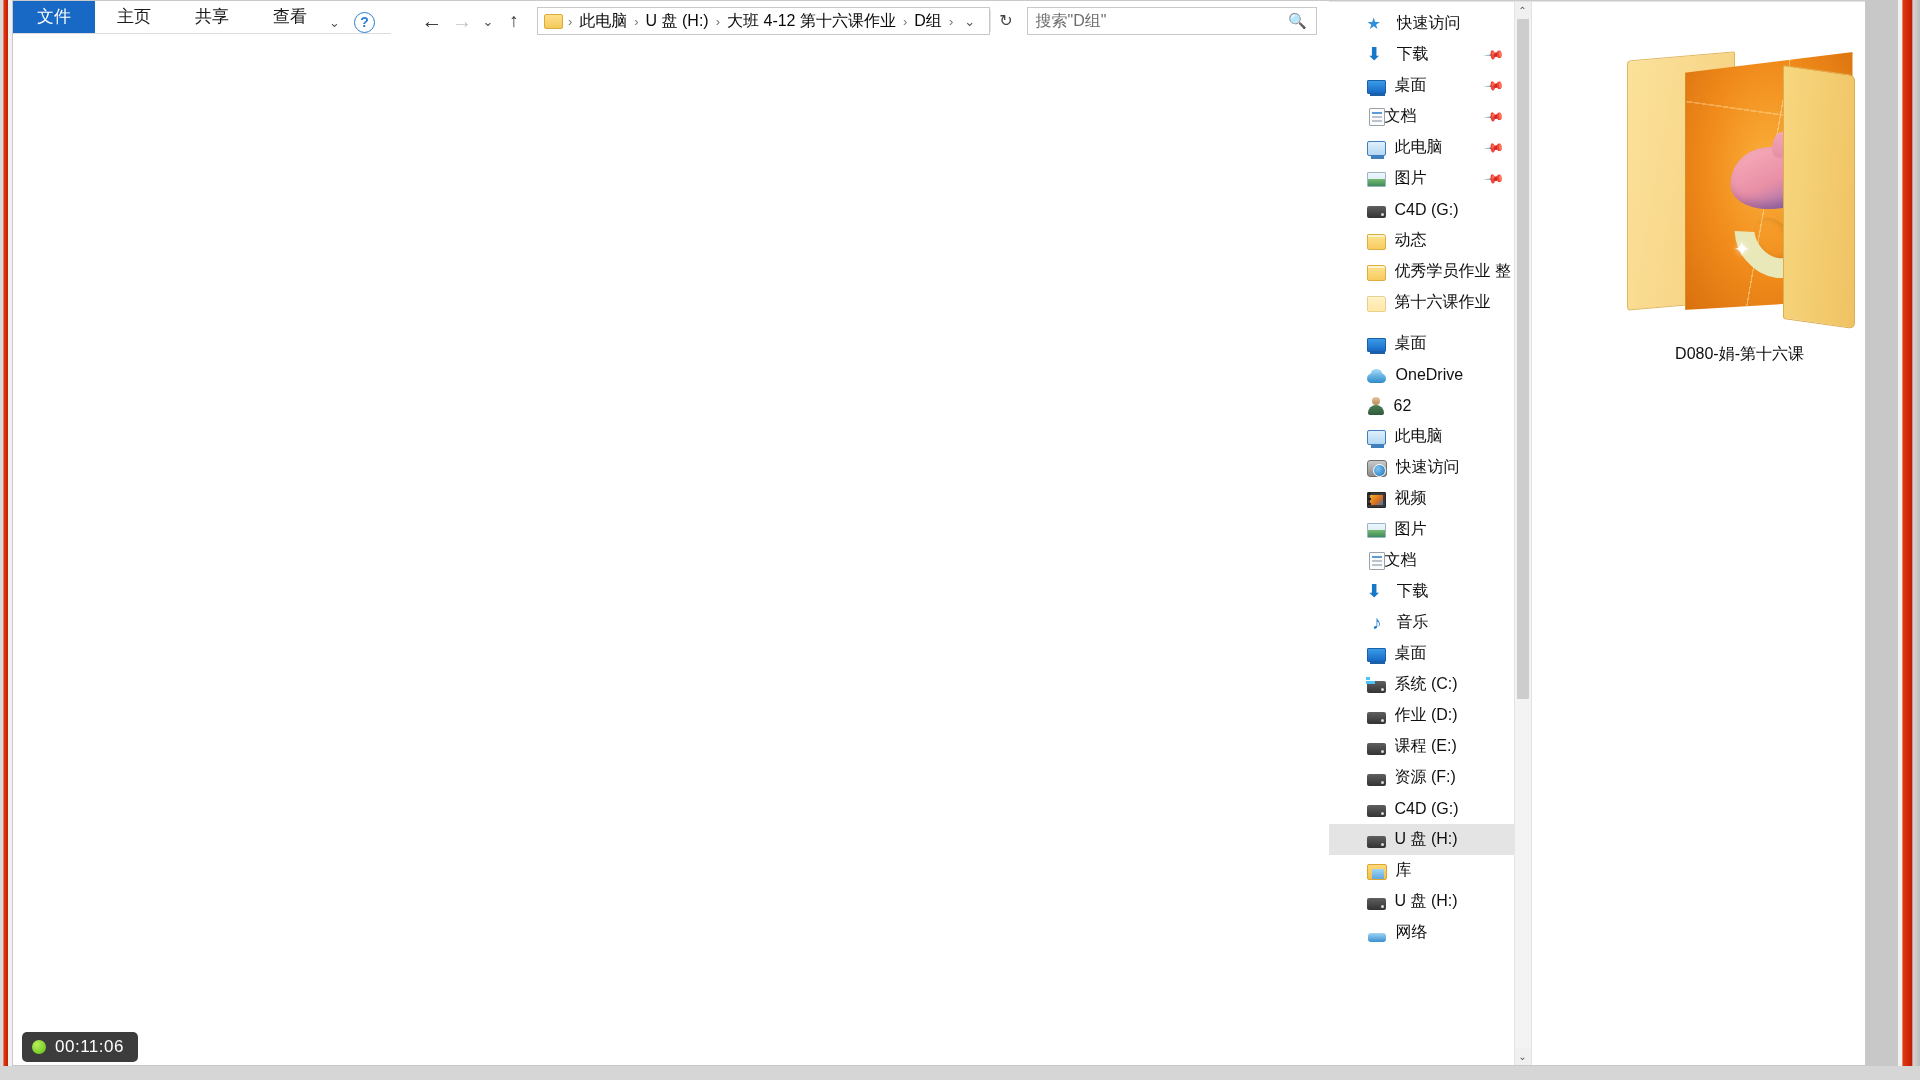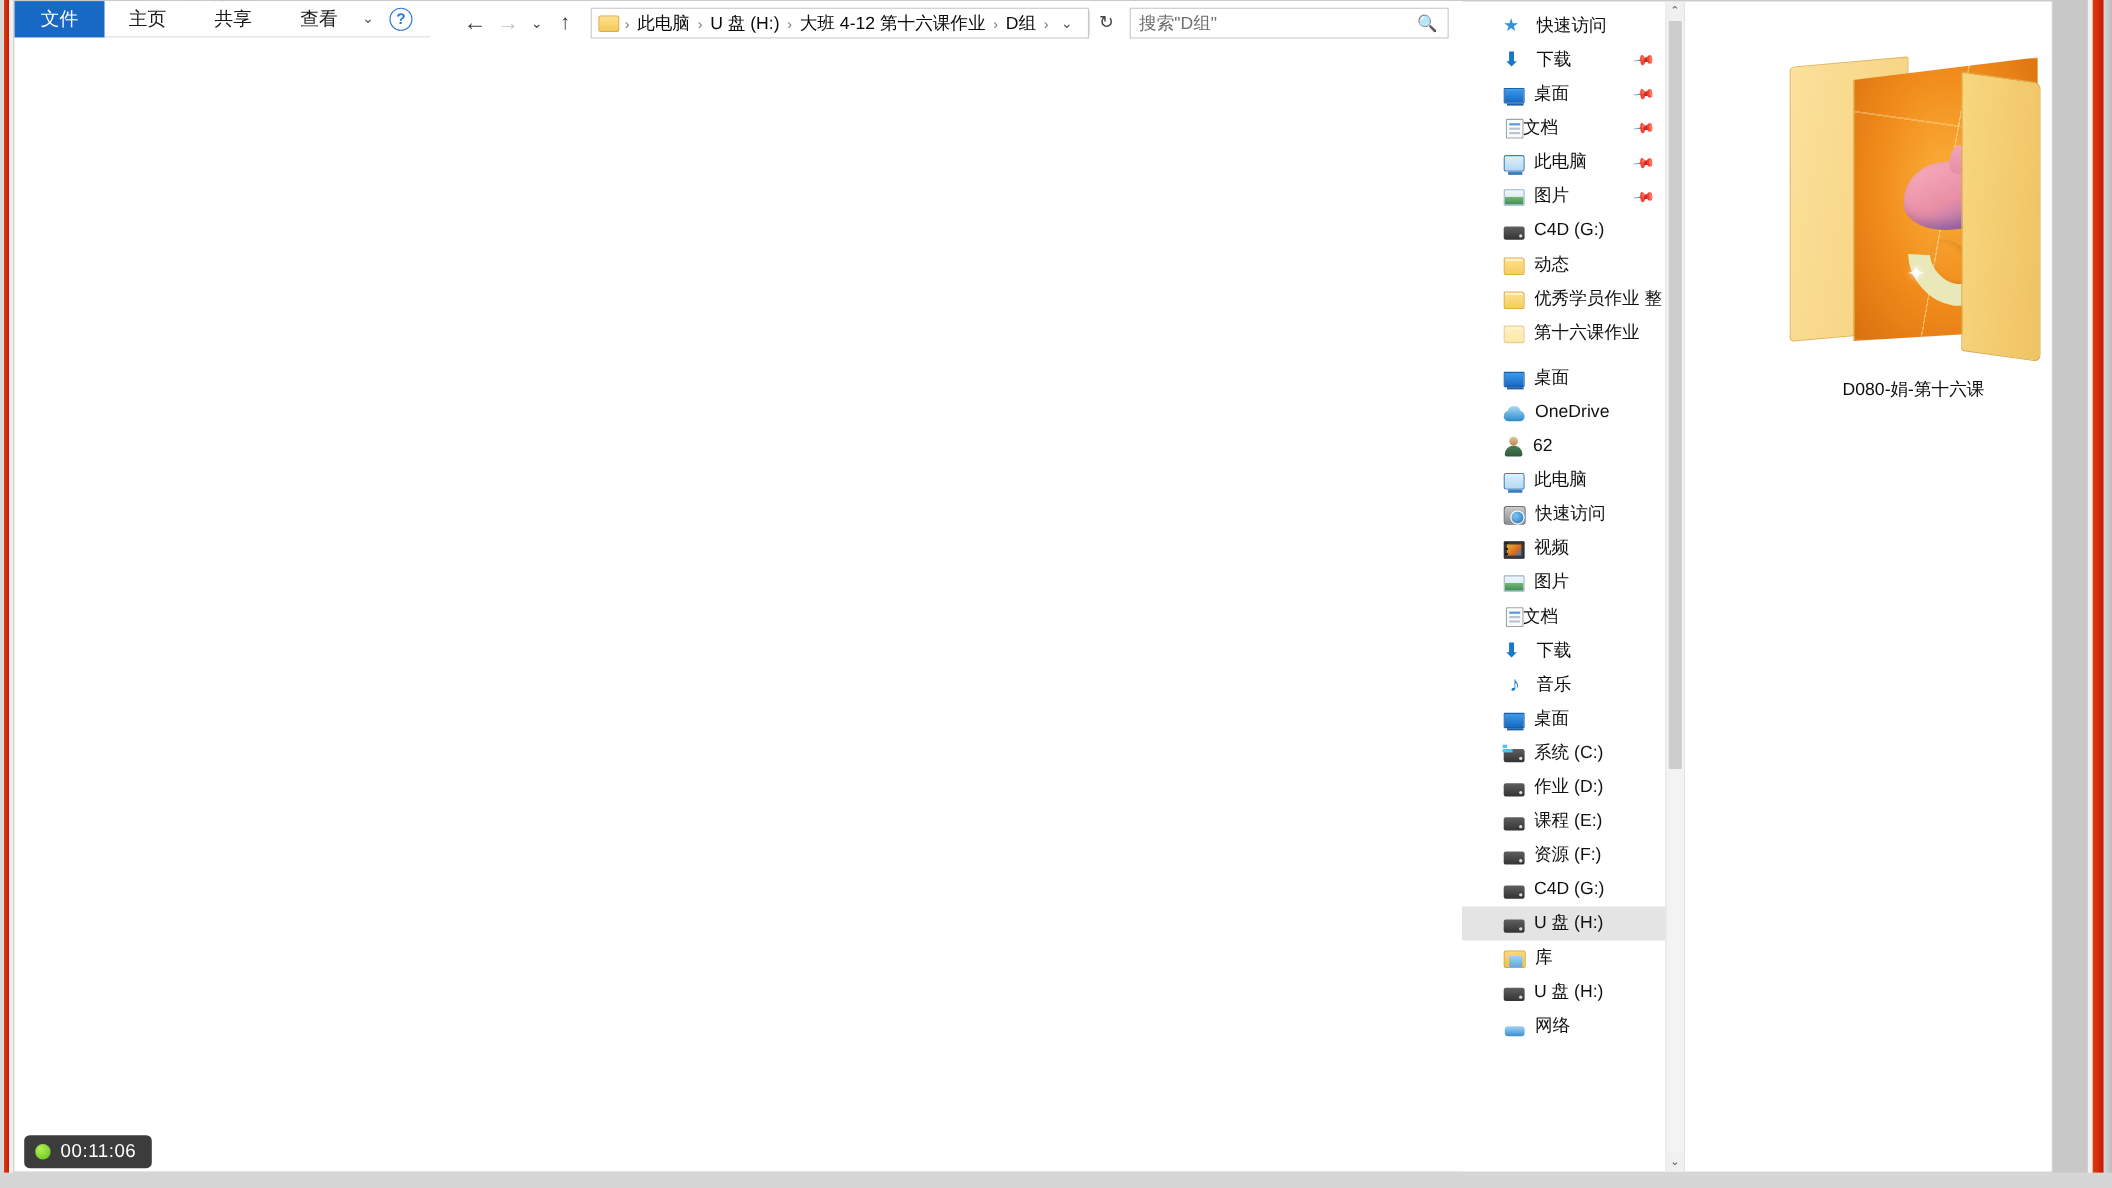--- a/index.html
+++ b/index.html
@@ -54,21 +54,21 @@
     position: absolute; top: -9px; left: 180px;
     font-size: 15px; color: #111; font-weight: 600;
   }
   .win-ctl {
     position: absolute; top: -9px; height: 20px; width: 46px;
   }
 
   
   .ribbon {
     height: 33px; background: #ffffff;
-    display: flex; align-items: center;
+    display: flex; align-items: flex-end;
     flex: 0 0 auto; position: relative;
     border-bottom: 1px solid #dddddd;
   }
   .tab {
     display: flex; align-items: center; justify-content: center;
     padding: 0 22px; font-size: 17px; color: #1a1a1a;
     cursor: default; height: 33px;
   }
   .tab.file {
     background: #1869c5; color: #ffffff;

